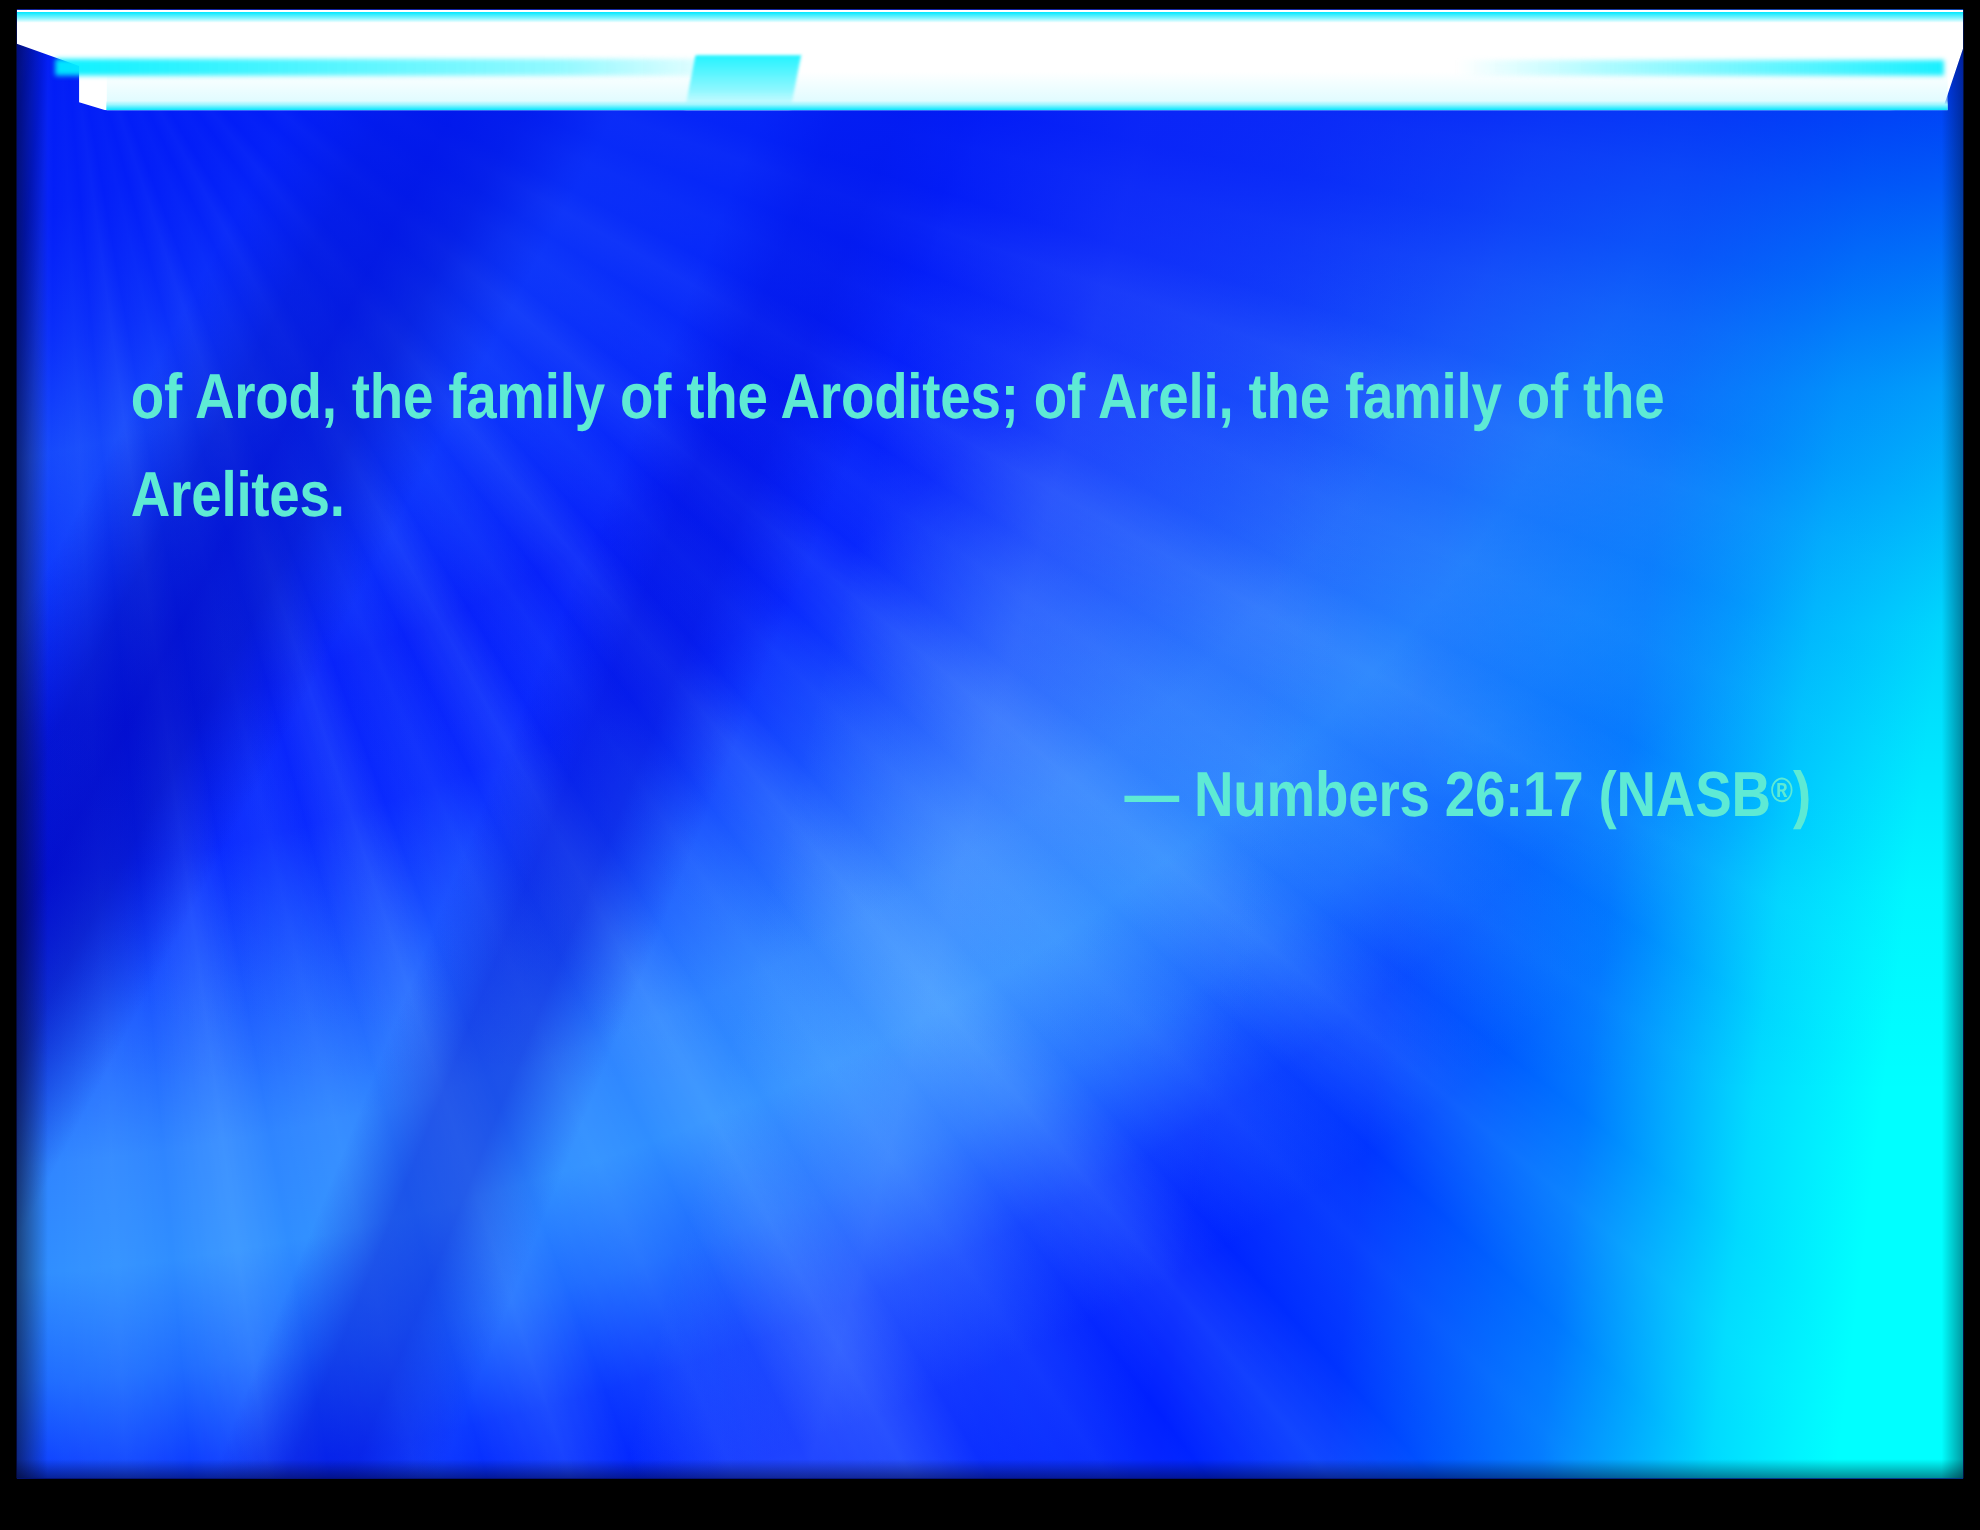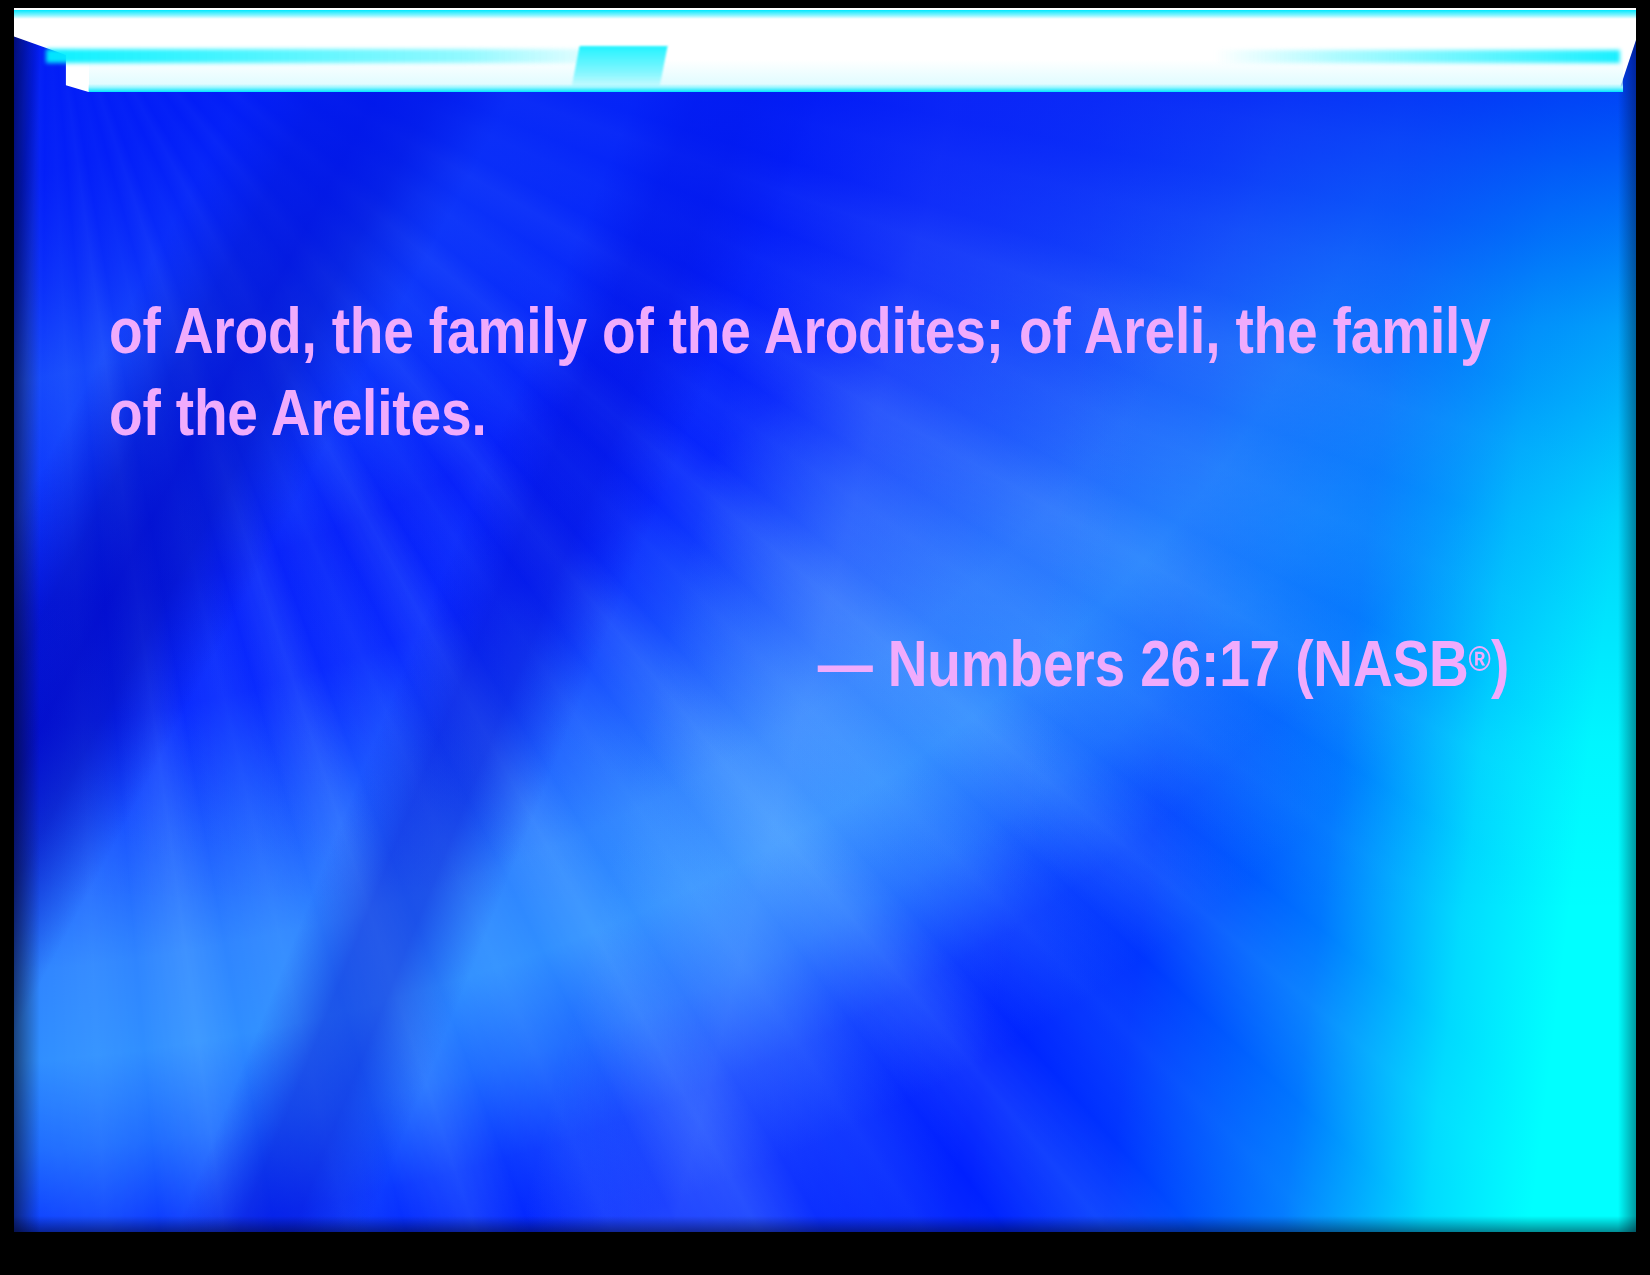--- a/index.html
+++ b/index.html
@@ -216,24 +216,24 @@
     height: 38%;
     background: linear-gradient(to bottom, rgba(224,252,255,0.0), rgba(208,250,255,0.85));
   }
 
   
   #verse-block {
     position: absolute;
     left: 95px;
     top: 118px;
     width: 1400px;
-    color: #f0abfc;
+    color: #5eead4;
     font-family: "Liberation Sans Narrow", "Liberation Sans", "DejaVu Sans", sans-serif;
     font-weight: bold;
-    font-size: 64px;
+    font-size: 53px;
     line-height: 82px;
     letter-spacing: -0.2px;
     white-space: pre-wrap;
     text-rendering: optimizeLegibility;
   }
   #verse-text {
     display: block;
     transform: scaleX(0.86);
     transform-origin: left top;
     width: 1628px;

